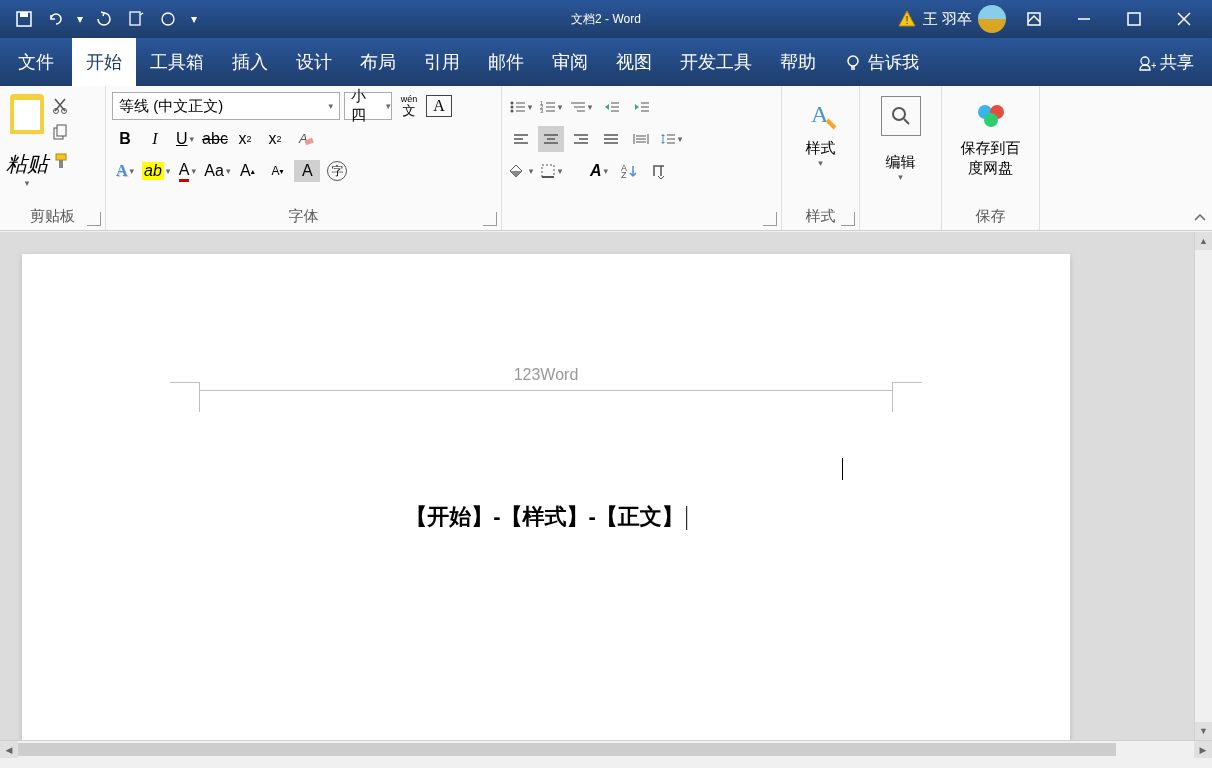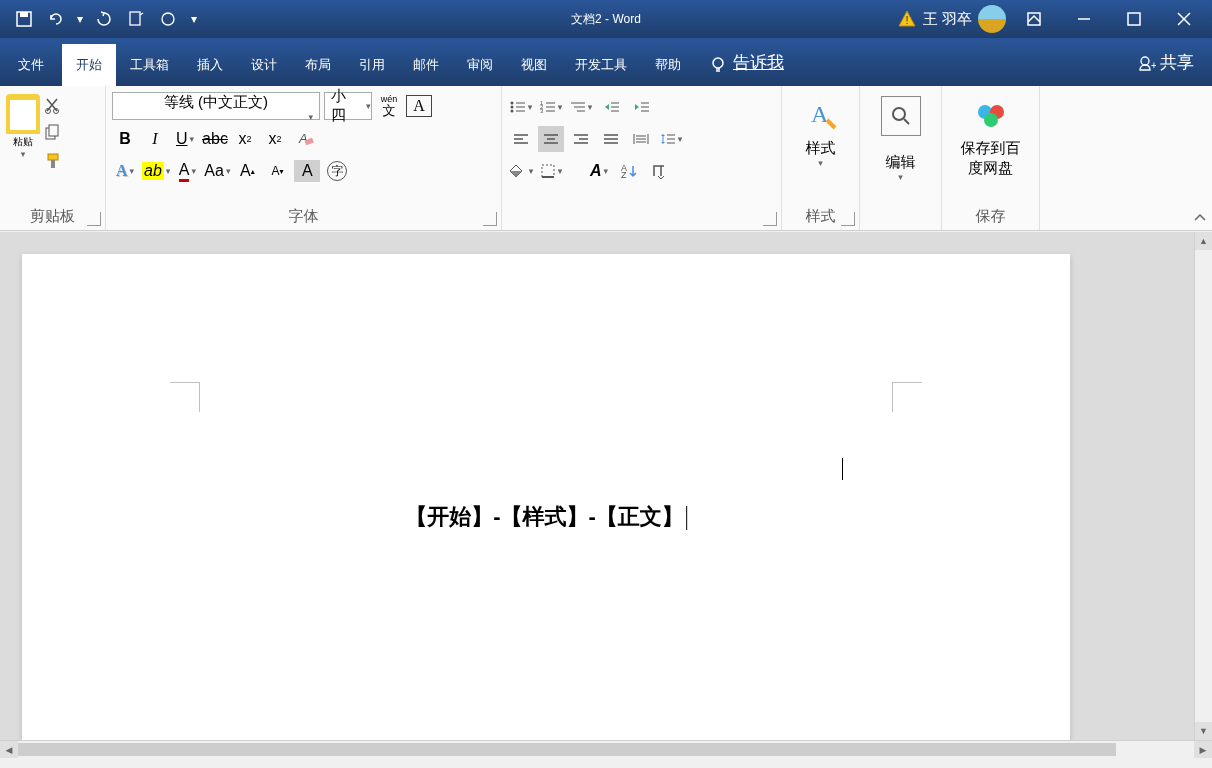--- a/index.html
+++ b/index.html
@@ -40,29 +40,29 @@
 
 .ribbon-tabs {
   height: 48px;
   background: linear-gradient(to bottom, #2a5699, #1e3d6b);
   display: flex;
   align-items: flex-end;
 }
 .tab {
   padding: 12px 14px;
   color: white;
-  font-size: 13px;
+  font-size: 18px;
   cursor: pointer;
 }
 .tab.active {
   background: white;
   color: #1e3d6b;
 }
 .tab-file { padding-left: 18px; padding-right: 18px; }
-.tell-me { display: flex; align-items: flex-end; gap: 6px; padding: 12px 14px; color: white; font-size: 17px; text-decoration: underline; }
+.tell-me { display: flex; align-items: center; gap: 6px; padding: 12px 14px; color: white; font-size: 17px; }
 .share { margin-left: auto; padding: 12px 18px; color: white; font-size: 17px; display: flex; align-items: center; gap: 4px; }
 
 .ribbon {
   height: 145px;
   background: #fafafa;
   border-bottom: 1px solid #d0d0d0;
   display: flex;
   position: relative;
 }
 .group {
@@ -86,33 +86,33 @@
   border: 1px solid #999;
   border-top: none; border-left: none;
   cursor: pointer;
 }
 
 
 .clip-col1 { display: flex; flex-direction: column; align-items: center; margin-right: 4px; }
 .clip-paste { display: flex; flex-direction: column; align-items: center; cursor: pointer; }
 .clip-paste-icon { width: 34px; height: 40px; background: #f4d03f; border-radius: 4px 4px 0 0; position: relative; margin-top: 4px; }
 .clip-paste-icon::before { content:''; position:absolute; top:6px; left:4px; right:4px; bottom:4px; background:white; }
-.clip-paste-label { font-size: 10px; margin-top: 1px; }
+.clip-paste-label { font-size: 21px; margin-top: 16px; font-style: italic; }
 .clip-col2 { display: flex; flex-direction: column; gap: 8px; padding-top: 6px; }
 .sm-btn { width: 20px; height: 20px; cursor: pointer; }
 
 
 .font-grid { display: flex; flex-direction: column; gap: 6px; padding-top: 2px; }
 .font-row { display: flex; gap: 4px; align-items: center; }
 .font-combo {
   border: 1px solid #ababab; height: 28px; background: white;
   display: flex; align-items: center; padding: 0 6px;
   font-size: 15px;
 }
-.font-name { width: 208px; flex-direction: column; }
+.font-name { width: 228px; }
 .font-size { width: 48px; gap: 20px; }
 .rb-btn {
   min-width: 26px; height: 26px;
   display: flex; align-items: center; justify-content: center;
   cursor: pointer;
   font-size: 16px;
 }
 .rb-btn.dd::after { content: '▾'; font-size: 9px; margin-left: 2px; color: #666; }
 .bold { font-weight: bold; }
 .italic { font-style: italic; font-family: serif; }
@@ -554,20 +554,21 @@
 
   <div class="collapse-btn">
     <svg width="14" height="14">
         <path d="M2 9 L7 4 L12 9" fill="none" stroke="#666" stroke-width="1.5"></path>
       </svg>
   </div>
 </div>
 
 <div class="doc-area">
   <div class="page">
+    <div class="header-zone">123Word</div>
     <div class="margin-l"></div>
     <div class="margin-r"></div>
     <div class="body-text">
       <span>【开始】-【样式】-【正文】</span><span class="caret-after"></span>
     </div>
     <div class="text-cursor"></div>
   </div>
   <div class="vscroll">
     <div class="vscroll-btn" style="position:absolute;top:0">▲</div>
     <div class="vscroll-track"></div>

